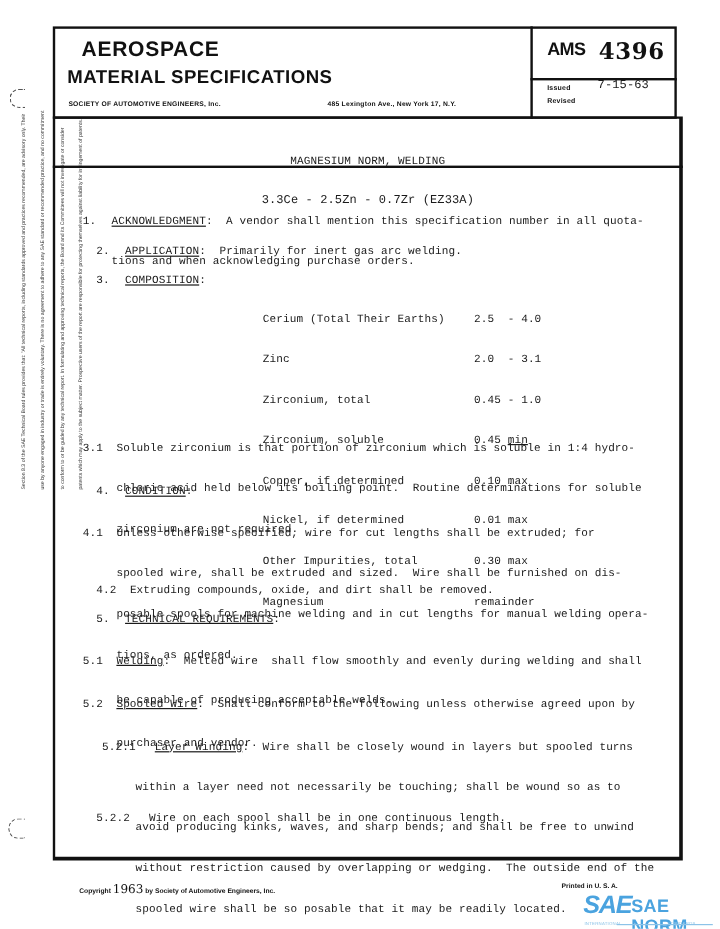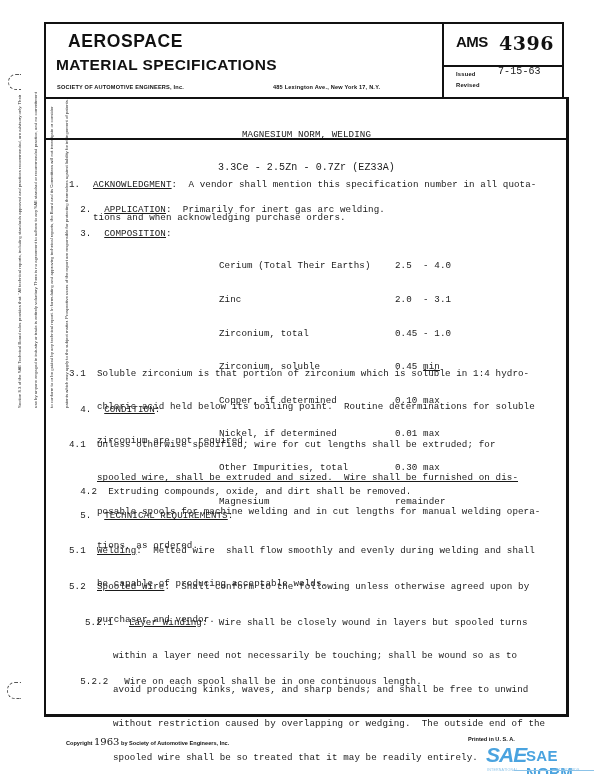--- a/index.html
+++ b/index.html
@@ -88,21 +88,21 @@
   <div style="padding-left:28px;">chloric acid held below its boiling point.  Routine determinations for soluble</div>
   <div style="padding-left:28px;">zirconium are not required.</div>
 </div>
 
 <div class="abs mono" style="left:69px; top:393px;">
   <span style="display:inline-block; width:24px;">4.</span><span class="u">CONDITION</span><span>:</span>
 </div>
 
 <div class="abs mono" style="left:69px; top:416px;">
   <div><span style="display:inline-block; width:28px;">4.1</span><span>Unless otherwise specified, wire for cut lengths shall be extruded; for</span></div>
-  <div style="padding-left:28px;text-decoration:underline;">spooled wire, shall be extruded and sized.  Wire shall be furnished on dis-</div>
+  <div style="padding-left:28px;">spooled wire, shall be extruded and sized.  Wire shall be furnished on dis-</div>
   <div style="padding-left:28px;">posable spools for machine welding and in cut lengths for manual welding opera-</div>
   <div style="padding-left:28px;">tions, as ordered.</div>
 </div>
 
 <div class="abs mono" style="left:69px; top:475px;">
   <span style="display:inline-block; width:28px;">4.2</span><span>Extruding compounds, oxide, and dirt shall be removed.</span>
 </div>
 
 <div class="abs mono" style="left:69px; top:499px;">
   <span style="display:inline-block; width:24px;">5.</span><span class="u">TECHNICAL REQUIREMENTS</span><span>:</span>
@@ -116,21 +116,21 @@
 <div class="abs mono" style="left:69px; top:558px;">
   <div><span style="display:inline-block; width:28px;">5.2</span><span class="u">Spooled Wire</span><span>:  Shall conform to the following unless otherwise agreed upon by</span></div>
   <div style="padding-left:28px;">purchaser and vendor.</div>
 </div>
 
 <div class="abs mono" style="left:69px; top:594px;">
   <div><span style="display:inline-block; width:44px;margin-left:16px;">5.2.1</span><span class="u">Layer Winding</span><span>:  Wire shall be closely wound in layers but spooled turns</span></div>
   <div style="padding-left:44px;">within a layer need not necessarily be touching; shall be wound so as to</div>
   <div style="padding-left:44px;">avoid producing kinks, waves, and sharp bends; and shall be free to unwind</div>
   <div style="padding-left:44px;">without restriction caused by overlapping or wedging.  The outside end of the</div>
-  <div style="padding-left:44px;">spooled wire shall be so treated that it may be readily entirely.</div>
+  <div style="padding-left:44px;">spooled wire shall be so posable that it may be readily located.</div>
 </div>
 
 <div class="abs mono" style="left:69px; top:665px;">
   <span style="display:inline-block; width:44px;">5.2.2</span><span>Wire on each spool shall be in one continuous length.</span>
 </div>
 
 <div class="abs sans" style="left:66px; top:736px; font-size:5.6px; font-weight:bold;">
   <span>Copyright</span>
   <span class="serif" style="font-size:10px; font-weight:normal;">1963</span>
   <span>by Society of Automotive Engineers, Inc.</span>

